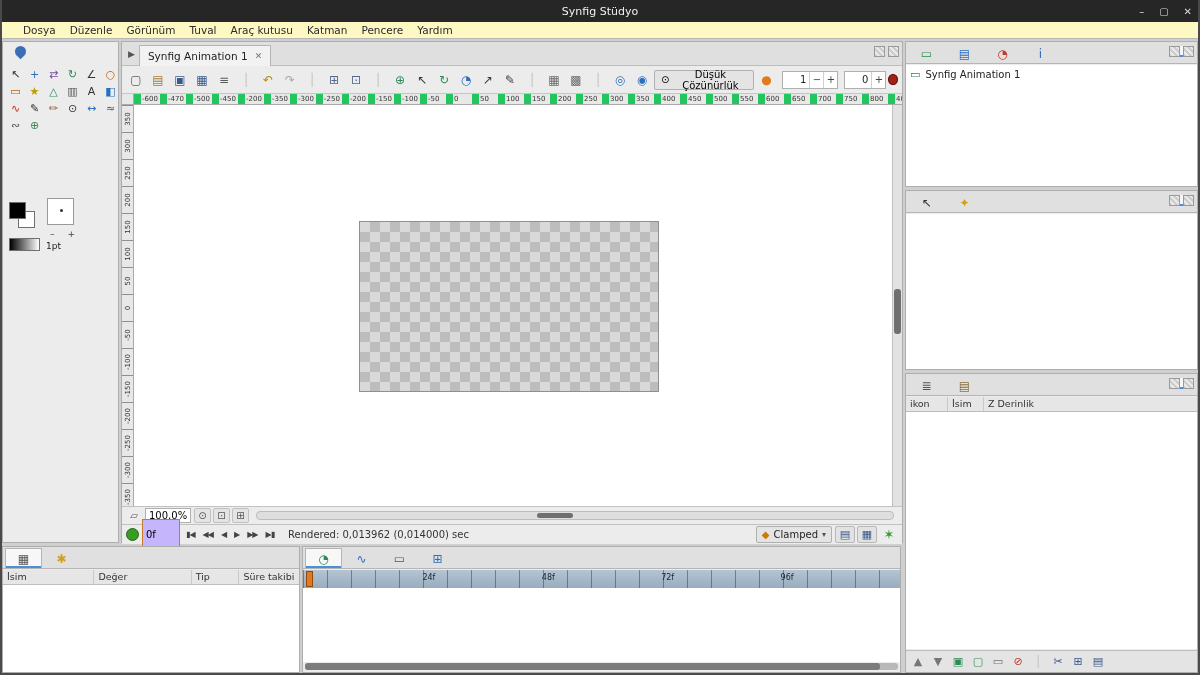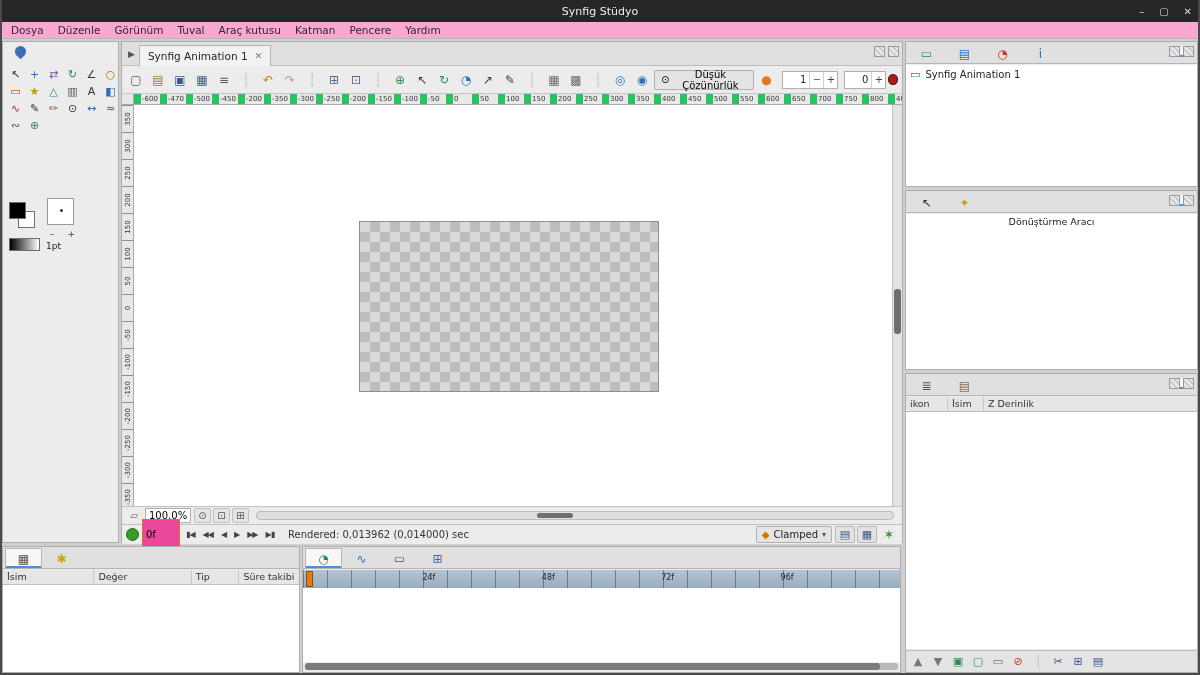--- a/index.html
+++ b/index.html
@@ -4,21 +4,21 @@
 <style>
   *{box-sizing:border-box;margin:0;padding:0}
   html,body{width:1200px;height:675px;overflow:hidden}
   body{font-family:"DejaVu Sans","Liberation Sans",sans-serif;font-size:11px;color:#222;background:#cfcfcf;position:relative}
   .frame{position:absolute;inset:0;border:2px solid #4a4a4a;border-top:none;pointer-events:none;z-index:50}
 
   
   .titlebar{position:absolute;left:0;top:0;right:0;height:22px;background:#262626;color:#f0f0f0;display:flex;align-items:center;justify-content:center;font-size:11px}
   .win-controls{position:absolute;right:8px;top:0;height:22px;display:flex;gap:15px;align-items:center;color:#dcdcdc;font-size:10px}
   .win-controls span{cursor:default}
-  .menubar{position:absolute;left:0;top:22px;right:0;height:17px;background:#f9a8d4;border-bottom:1px solid #b8b8b8;display:flex;align-items:center;padding-left:4px}
+  .menubar{position:absolute;left:0;top:22px;right:0;height:17px;background:#fef9c3;border-bottom:1px solid #b8b8b8;display:flex;align-items:center;padding-left:16px}
   .menu-item{padding:1px 7px;font-size:10.5px;color:#2a2a2a}
 
   
   .panel{position:absolute;background:#ececec;border:1px solid #aeaeae}
   .tabbar{display:flex;align-items:flex-end;height:22px;background:#e0e0e0;border-bottom:1px solid #b5b5b5;padding:0 2px;position:relative;gap:1px}
   .tab{width:37px;height:20px;display:flex;align-items:center;justify-content:center;font-size:12px;border:1px solid transparent;border-bottom:none}
   .tabbar > div:first-of-type{background:#f7f7f7;border-color:#b5b5b5;box-shadow:inset 0 -2px 0 #4a90d9}
   .grips{position:absolute;right:3px;top:4px;display:flex;gap:3px}
   .grip{width:11px;height:11px;border:1px solid #9a9a9a;background:repeating-linear-gradient(45deg,#cdcdcd 0 2px,#e9e9e9 2px 4px)}
   .content{background:#fff;position:absolute;left:0;right:0;bottom:0;overflow:hidden}
@@ -64,21 +64,21 @@
   .checker{position:absolute;left:225px;top:116px;width:300px;height:171px;border:1px solid #8f8f8f;background-color:#d9d9d9;background-image:linear-gradient(45deg,#bdbdbd 25%,transparent 25%,transparent 75%,#bdbdbd 75%),linear-gradient(45deg,#bdbdbd 25%,transparent 25%,transparent 75%,#bdbdbd 75%);background-size:20px 20px;background-position:0 0,10px 10px}
   .vsb{width:10px;background:#e2e2e2;border-left:1px solid #c0c0c0;position:relative}
   .vthumb{position:absolute;left:1px;right:1px;top:46%;height:45px;background:#6f6f6f;border-radius:3px}
   .statusrow{height:18px;display:flex;align-items:center;gap:3px;padding:0 4px;background:#ececec;border-top:1px solid #c2c2c2}
   .zoom{width:46px;height:15px;font-size:10px;border:1px solid #b0b0b0;background:#fff;padding:0 3px;font-family:inherit}
   .sibtn{width:17px;height:15px;display:flex;align-items:center;justify-content:center;font-size:10px;color:#555;border:1px solid #c0c0c0;background:#e4e4e4;border-radius:2px}
   .hsb{flex:1;height:9px;background:#dedede;border:1px solid #bdbdbd;border-radius:4px;position:relative;margin:0 4px}
   .hthumb{position:absolute;left:44%;width:36px;top:1px;bottom:1px;background:#6f6f6f;border-radius:3px}
   .timebar{height:20px;display:flex;align-items:center;gap:3px;padding:0 4px;background:#ececec;border-top:1px solid #c2c2c2}
   .kflock{width:13px;height:13px;border-radius:50%;background:#3a9d23;border:1px solid #1f6a10}
-  .timefield{width:38px;height:15px;font-size:10px;border:1px solid #c77b2a;background:#ec4899;padding:15px 3px;font-family:inherit}
+  .timefield{width:38px;height:15px;font-size:10px;border:1px solid #c77b2a;background:#c4b5fd;padding:15px 3px;font-family:inherit}
   .trbtn{height:16px;padding:0 3px;display:flex;align-items:center;font-size:8px;letter-spacing:-1px;color:#444}
   .rendered{font-size:10px;color:#333;margin-left:8px}
   .interp{margin-left:auto;display:flex;align-items:center;gap:4px;height:17px;border:1px solid #b0b0b0;background:#e4e4e4;padding:0 5px;font-size:10px;border-radius:2px}
   .diamond{color:#cc7a00;font-size:10px}
   .arrowdn{font-size:8px;color:#555}
   .bbtn{width:20px;height:17px;display:flex;align-items:center;justify-content:center;font-size:11px;border:1px solid #b8b8b8;background:#e2e2e2;border-radius:2px;color:#3a5a8a}
   .animate{color:#2f9e2f;font-size:13px;width:18px;text-align:center}
   .onion{color:#e07b1f}
 
   
@@ -459,21 +459,20 @@
   <div class="tabbar">
 
     <div class="grips">
         <span class="grip"></span>
         <span class="grip"></span>
       </div>
   <div class="tab" style="color: rgb(51, 51, 51);">↖</div>
       <div class="tab" style="color: rgb(212, 160, 23);">✦</div>
     </div>
   <div class="content">
-    <div class="tool-title">Dönüştürme Aracı</div>
   </div>
 </div>
 
 <div class="panel rp3">
   <div class="tabbar">
 
     <div class="grips">
         <span class="grip"></span>
         <span class="grip"></span>
       </div>

